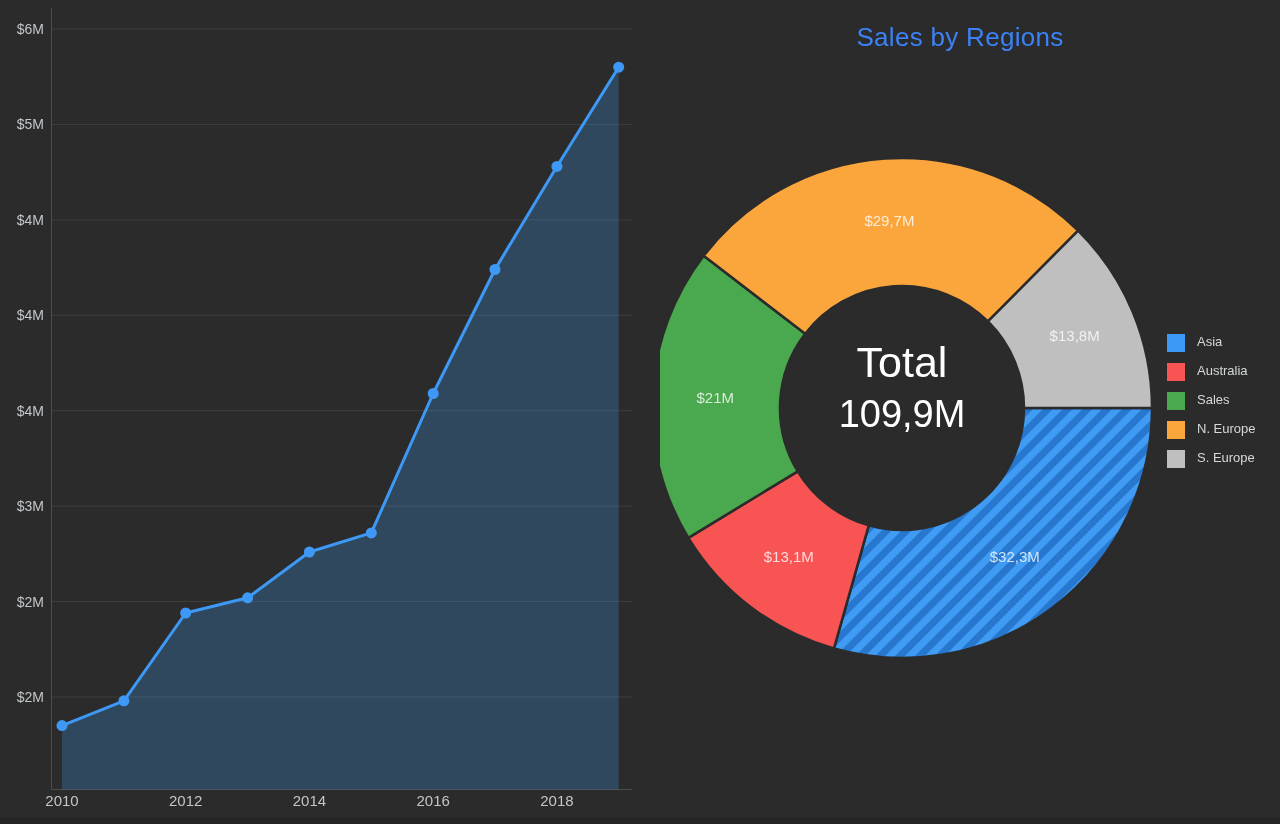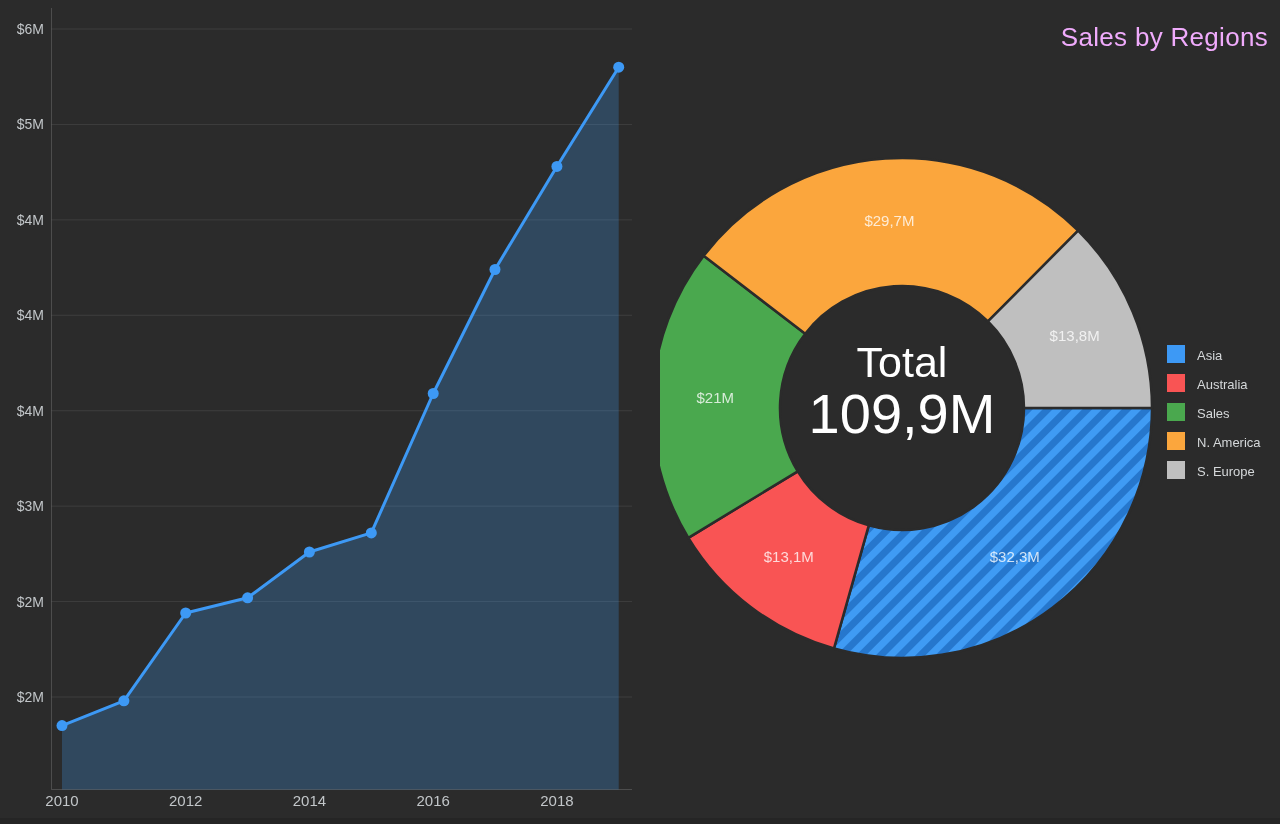--- a/index.html
+++ b/index.html
@@ -10,44 +10,44 @@
     background: #2b2b2b;
     overflow: hidden;
     font-family: "Liberation Sans", sans-serif;
   }
   #area-chart-region { position: absolute; left: 0; top: 0; width: 660px; height: 824px; }
   #donut-chart-region { position: absolute; left: 660px; top: 0; width: 620px; height: 824px; }
   #area-svg, #donut-svg { position: absolute; left: 0; top: 0; }
 
   .chart-title {
     position: absolute;
-    left: 16px; top: 22px; width: 592px;
-    text-align: right;
+    left: 4px; top: 22px; width: 592px;
+    text-align: center;
     font-size: 26px;
     letter-spacing: 0.3px;
-    color: #f0abfc;
+    color: #3b82f6;
   }
   #donut-center {
     position: absolute;
     left: 92px; top: 338px; width: 300px;
     text-align: center;
     color: #ffffff;
   }
   #donut-center .total-label { font-size: 43px; line-height: 49px; }
-  #donut-center .total-value { font-size: 56px; line-height: 54px; }
+  #donut-center .total-value { font-size: 38px; line-height: 54px; }
 
   #legend {
     position: absolute;
     left: 507px; top: 334px;
     display: flex;
     flex-direction: column;
   }
   .legend-item {
     display: flex;
-    align-items: flex-end;
+    align-items: flex-start;
     height: 29px;
     cursor: pointer;
   }
   .legend-swatch { width: 18px; height: 18px; flex: 0 0 18px; }
   .legend-label { margin-left: 12px; font-size: 13px; color: #d5d8da; white-space: nowrap; }
 
   #bottom-edge {
     position: absolute;
     left: 0; bottom: 0; width: 1280px; height: 6px;
     background: #252525;
@@ -130,21 +130,21 @@
         <div class="legend-item">
           <span class="legend-swatch" style="background: rgb(249, 84, 84);"></span>
           <span class="legend-label">Australia</span>
         </div>
         <div class="legend-item">
           <span class="legend-swatch" style="background: rgb(74, 168, 78);"></span>
           <span class="legend-label">Sales</span>
         </div>
         <div class="legend-item">
           <span class="legend-swatch" style="background: rgb(251, 166, 61);"></span>
-          <span class="legend-label">N. America</span>
+          <span class="legend-label">N. Europe</span>
         </div>
         <div class="legend-item">
           <span class="legend-swatch" style="background: rgb(191, 191, 191);"></span>
           <span class="legend-label">S. Europe</span>
         </div>
       </div>
   </div>
 
   <div id="bottom-edge"></div>
 </div>

